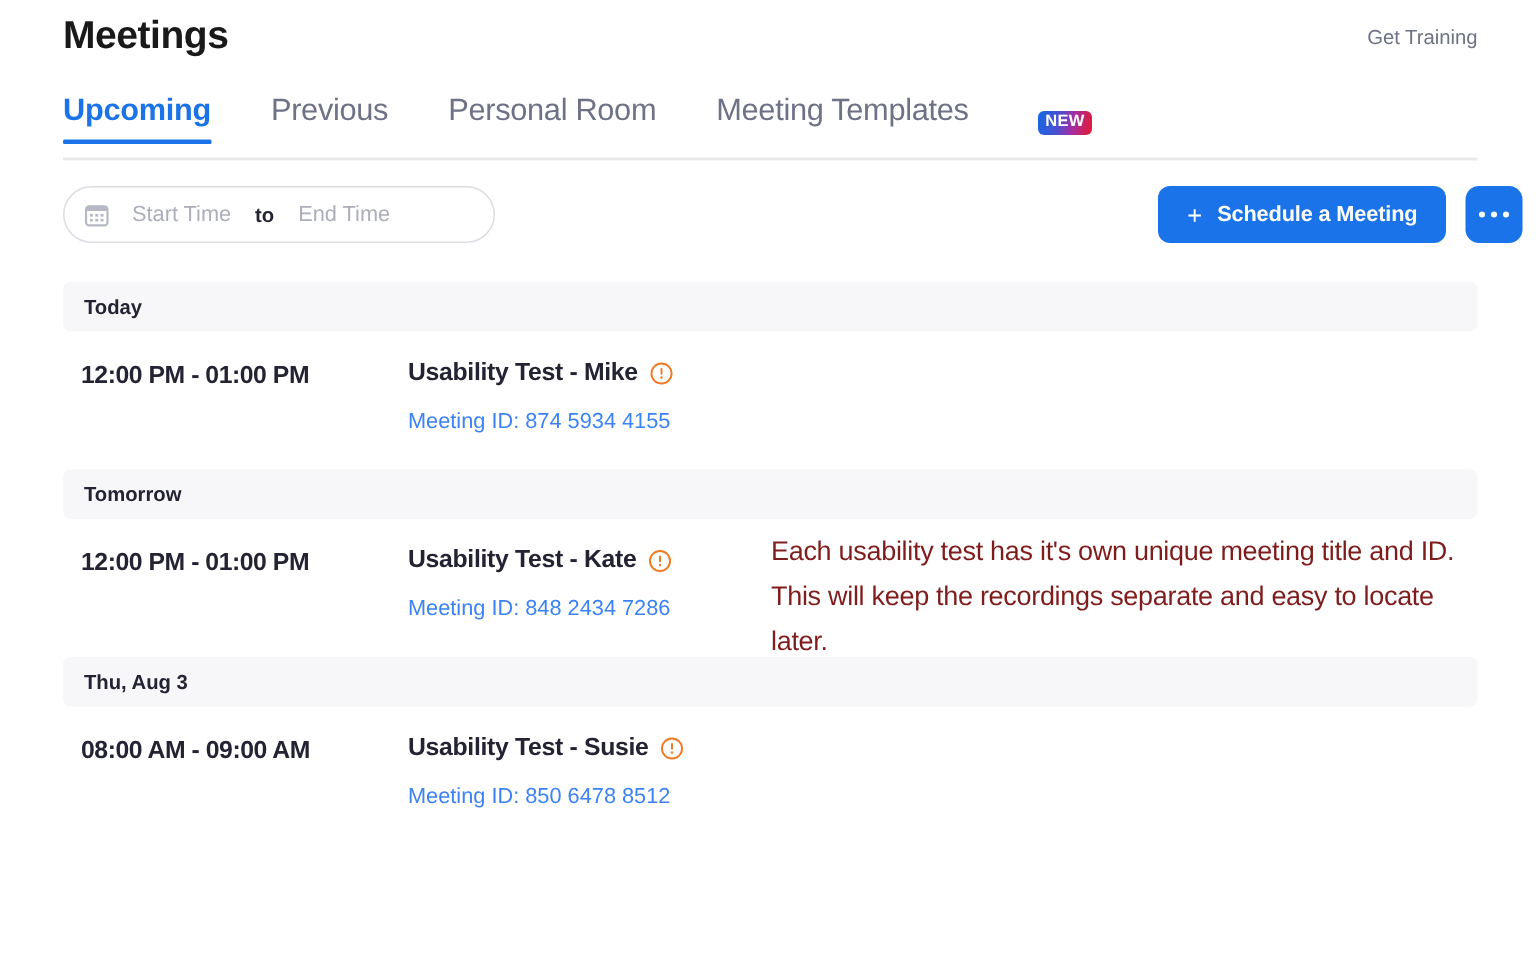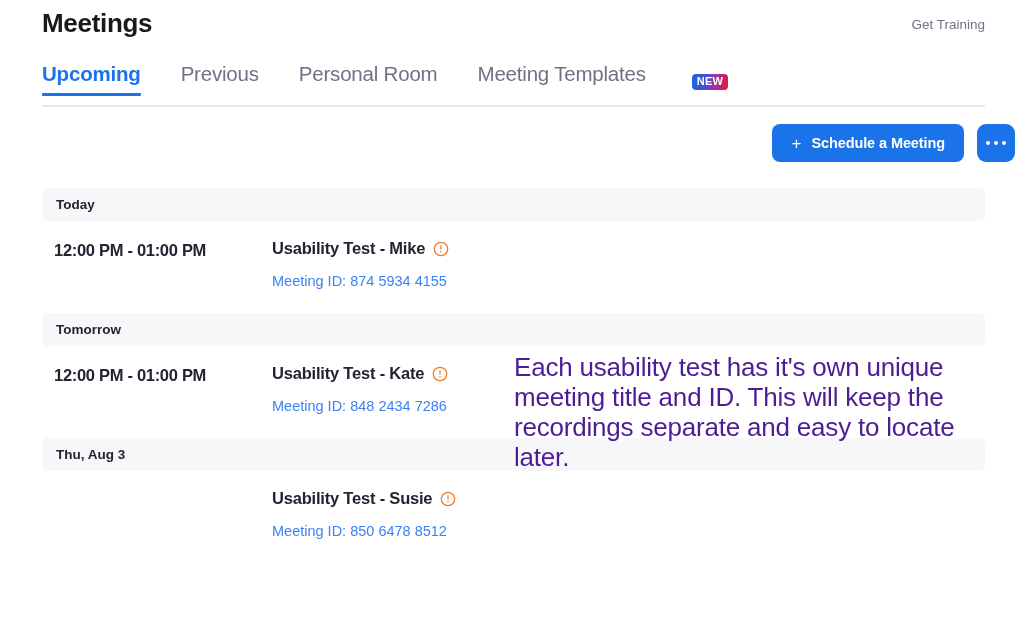--- a/index.html
+++ b/index.html
@@ -274,23 +274,23 @@
     font-size: 14.5px;
     color: #3b82f6;
   }
 
   
   .annotation {
     position: absolute;
     left: 514px;
     top: 352px;
     width: 482px;
-    font-size: 26px;
+    font-size: 18px;
     line-height: 30px;
-    color: #4c1d95;
+    color: #7f1d1d;
     letter-spacing: -0.2px;
     pointer-events: none;
   }
 </style>
 </head>
 <body>
 
 <div class="page">
 
   <div class="header">
@@ -322,20 +322,35 @@
         <span class="tab-wrap">
           <span class="new-badge">NEW</span>
         </span>
       </div>
 
     </div>
   </div>
 
   <div class="toolbar">
 
+    <div class="daterange">
+      <svg class="cal-icon" viewBox="0 0 20 20">
+        <rect x="1.6" y="3" width="16.8" height="15" rx="2.4" fill="none" stroke="#b6b9c3" stroke-width="1.7"></rect>
+        <rect x="1.6" y="3" width="16.8" height="3.6" rx="1.6" fill="#b6b9c3"></rect>
+        <rect x="4.6" y="9" width="2.3" height="2.1" fill="#b6b9c3"></rect>
+        <rect x="8.8" y="9" width="2.3" height="2.1" fill="#b6b9c3"></rect>
+        <rect x="13" y="9" width="2.3" height="2.1" fill="#b6b9c3"></rect>
+        <rect x="4.6" y="12.8" width="2.3" height="2.1" fill="#b6b9c3"></rect>
+        <rect x="8.8" y="12.8" width="2.3" height="2.1" fill="#b6b9c3"></rect>
+        <rect x="13" y="12.8" width="2.3" height="2.1" fill="#b6b9c3"></rect>
+      </svg>
+      <span class="dr-start">Start Time</span>
+      <span class="dr-to">to</span>
+      <span class="dr-end">End Time</span>
+    </div>
 
     <div class="schedule-btn">
       <span class="schedule-plus">+</span>
       <span class="schedule-label">Schedule a Meeting</span>
     </div>
 
     <div class="more-btn">
       <span class="more-dot"></span>
       <span class="more-dot"></span>
       <span class="more-dot"></span>
@@ -378,20 +393,21 @@
           </svg>
         </div>
         <div class="meeting-id">Meeting ID: 848 2434 7286</div>
       </div>
     </div>
 
     <div class="group-header">
       <span class="group-header-label">Thu, Aug 3</span>
     </div>
     <div class="meeting-row">
+      <div class="meeting-time">08:00 AM - 09:00 AM</div>
       <div class="meeting-body">
         <div class="meeting-title-line">
           <span class="meeting-title">Usability Test - Susie</span>
           <svg class="warn-icon" viewBox="0 0 16 16">
             <circle cx="8" cy="8" r="6.7" fill="none" stroke="#f07a26" stroke-width="1.3"></circle>
             <rect x="7.35" y="4.3" width="1.3" height="4.5" rx="0.6" fill="#f07a26"></rect>
             <circle cx="8" cy="10.7" r="0.8" fill="#f07a26"></circle>
           </svg>
         </div>
         <div class="meeting-id">Meeting ID: 850 6478 8512</div>

